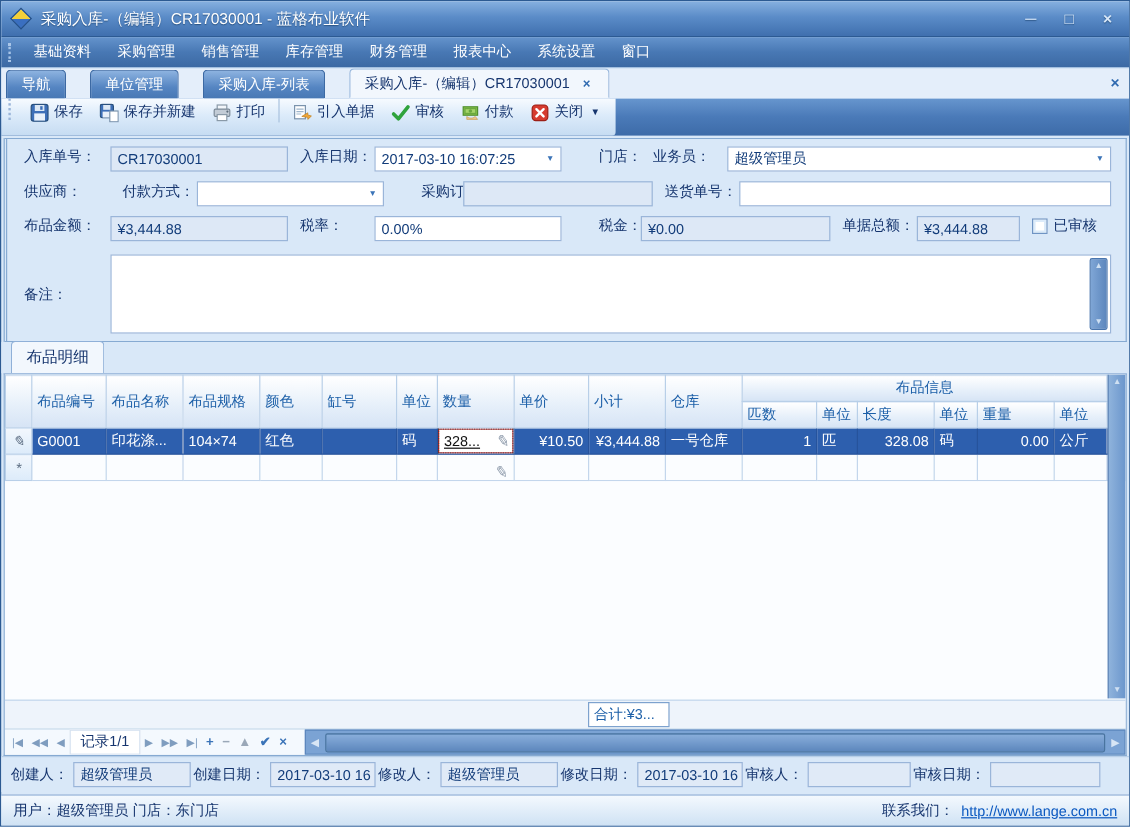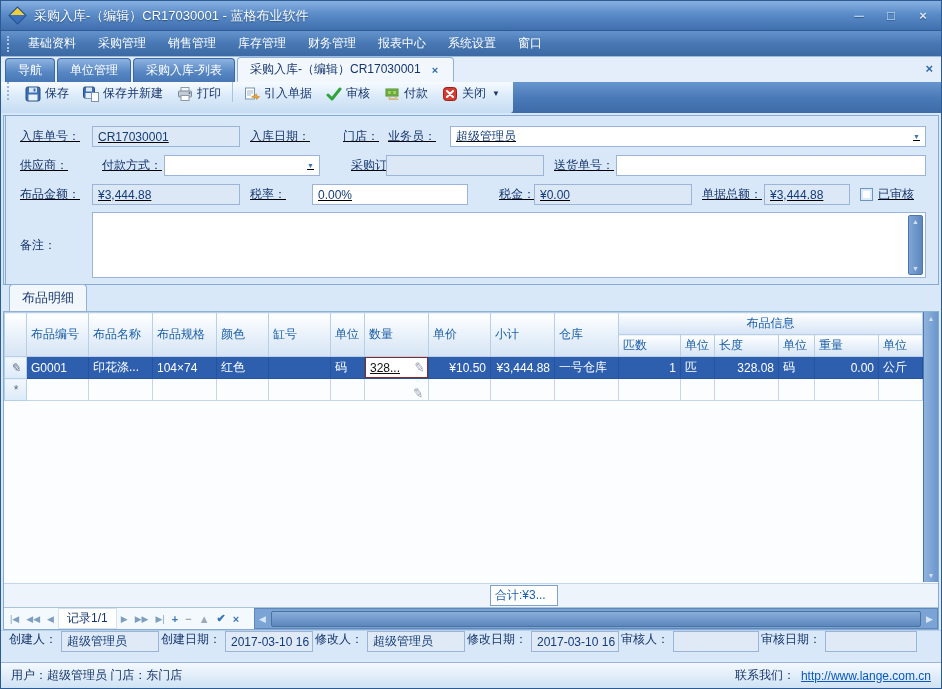--- a/index.html
+++ b/index.html
@@ -13,38 +13,38 @@
   .win-controls { display:flex; gap:12px; align-items:center; }
   .win-btn { color:#d9e8f8; font-size:13px; font-weight:bold; width:20px; text-align:center; cursor:default; text-shadow:0 1px 1px #27507f; }
 
   
   .menubar { height:26px; background:linear-gradient(#6493cc,#4878b4 50%,#3c69a3); display:flex; align-items:center; flex:0 0 auto; border-bottom:1px solid #9dbbdd; }
   .grip { width:5px; height:16px; border-left:2px dotted #a9c6e8; margin:0 5px 0 6px; }
   .menu-item { color:#fff; font-size:12px; padding:4px 11px; white-space:nowrap; }
 
   
   .tabstrip { height:25px; background:#e4eefa; display:flex; align-items:flex-end; padding:2px 4px 0 4px; flex:0 0 auto; position:relative; }
-  .tab { font-size:12px; padding:3px 12px 3px 12px; border-radius:4px 4px 0 0; margin-right:2px; white-space:nowrap; }
+  .tab { font-size:12px; padding:3px 12px 3px 12px; border-radius:4px 4px 0 0; margin-right:20px; white-space:nowrap; }
   .tab.inactive { background:linear-gradient(#8db3e0,#5585c2 60%,#4878b4); color:#fff; border:1px solid #3c69a3; border-bottom:none; }
   .tab.active { background:#f2f7fd; color:#16356e; border:1px solid #8fb0d8; border-bottom:1px solid #f2f7fd; display:flex; align-items:center; gap:8px; }
   .tab-close { font-size:11px; font-weight:bold; color:#2f6ab0; border:1px solid transparent; padding:0 2px; line-height:12px; }
   .strip-close { position:absolute; right:8px; top:5px; color:#2f6ab0; font-weight:bold; font-size:13px; line-height:13px; }
 
   
   .toolbar { height:31px; background:linear-gradient(#6796ce,#4a7ab8 50%,#3d6ba8); display:flex; align-items:stretch; flex:0 0 auto; }
   .toolbar-light { display:flex; align-items:flex-start; background:linear-gradient(#f7fbff,#dcebfa 45%,#c6dcf2); padding:0 6px 0 0; border-radius:0 0 3px 0; }
   .tb-grip { width:5px; height:18px; border-left:2px dotted #9ab5d9; margin:0 6px; }
   .tb-btn { display:flex; align-items:center; gap:4px; padding:3px 7px; font-size:12px; color:#16356e; border-radius:3px; white-space:nowrap; }
   .tb-sep { width:1px; height:20px; background:#a9c2de; margin:0 4px; }
   .tb-caret { font-size:8px; color:#16356e; margin-left:2px; }
   .icon16 { width:16px; height:16px; display:inline-block; }
 
   
   .form-panel { flex:0 0 auto; background:#d9e8f8; border:1px solid #86aad2; border-left:3px double #86aad2; margin:2px 2px 0 2px; padding:6px 12px 6px 4px; }
-  .frow { display:flex; align-items:center; height:29px;text-decoration:underline; }
+  .frow { display:flex; align-items:flex-start; height:29px; }
   .flabel { font-size:12px; color:#16356e; white-space:nowrap; padding-left:10px; }
   .l1 { width:82px; } .l2 { width:72px; } .l3 { width:66px;padding-left:31px; } .l4 { width:72px; }
   .field { height:21px; border:1px solid #9ab5d9; display:flex; align-items:center; padding:0 5px; font-size:12px; color:#123c7a; position:relative; }
   .field.readonly { background:#dde8f6; }
   .field.editable { background:#fff; }
   .fv1 { width:148px; } .fv2 { width:156px; } .fv3 { width:158px; } .fv4 { flex:1; }
   .fv4s { width:86px; }
   .fval { flex:1; white-space:nowrap; overflow:hidden; }
   .combo-arrow { font-size:7px; color:#3b74b8; padding-left:4px; flex:0 0 auto; }
   .chk-wrap { display:flex; align-items:center; gap:5px; margin-left:10px; }
@@ -83,21 +83,21 @@
   .pager { width:250px; background:#f4f9fe; display:flex; align-items:center; padding:0 3px; gap:1px; }
   .pg-btn { font-size:9px; padding:0 3px; color:#7f9dbf; }
   .pg-btn.blue { color:#3b74b8; font-size:11px; font-weight:bold; }
   .pg-btn.gray { color:#9aa8b8; font-size:11px; font-weight:bold; }
   .pg-record { font-size:12px; color:#16356e; background:#fff; padding:1px 8px; border:1px solid #d5e2f0; }
   .hscroll { flex:1; background:#7ba3d4; border:1px solid #5d87bd; display:flex; align-items:center; }
   .hs-arrow { color:#d8e6f5; font-size:9px; padding:0 4px; }
   .hs-thumb { flex:1; height:16px; background:linear-gradient(#89aedb,#5d87bd); border:1px solid #49749f; border-radius:2px; margin:0 1px; }
 
   
-  .audit-row { height:30px; flex:0 0 auto; background:#d9e8f8; display:flex; padding:0 6px; border-top:1px solid #b8cfe8; }
+  .audit-row { height:30px; flex:0 0 auto; background:#d9e8f8; display:flex; align-items:center; padding:0 6px; border-top:1px solid #b8cfe8; }
   .audit-label { font-size:12px; color:#16356e; white-space:nowrap; padding:0 4px 0 2px; }
   .audit-field { height:21px; background:#e0eaf7; border:1px solid #9ab5d9; font-size:12px; color:#123c7a; display:flex; align-items:center; padding:0 5px; white-space:nowrap; overflow:hidden; }
   .af1 { width:98px; } .af2 { width:88px; } .af3 { width:98px; } .af4 { width:88px; } .af5 { width:86px; } .af6 { width:92px; }
 
   
   .statusbar { height:26px; flex:0 0 auto; background:linear-gradient(#f4f9fe,#cfe2f4); border-top:1px solid #9ab5d9; display:flex; align-items:center; padding:0 10px; font-size:12px; color:#16356e; margin-top:2px; }
   .status-left { flex:1; white-space:nowrap; }
   .status-link { color:#0a58c0; text-decoration:underline; margin-left:6px; }
 </style>
 </head>
@@ -203,20 +203,24 @@
     </div>
   </div>
 
   <div class="form-panel">
     <div class="frow">
       <span class="flabel l1">入库单号：</span>
       <div class="field readonly fv1">
           <span class="fval">CR17030001</span>
         </div>
       <span class="flabel l2">入库日期：</span>
+      <div class="field editable fv2">
+          <span class="fval">2017-03-10 16:07:25</span>
+          <span class="combo-arrow">▼</span>
+        </div>
       <span class="flabel l3">门店：</span>
       <span class="flabel l4">业务员：</span>
       <div class="field editable fv4">
           <span class="fval">超级管理员</span>
           <span class="combo-arrow">▼</span>
         </div>
     </div>
     <div class="frow">
       <span class="flabel l1">供应商：</span>
       <span class="flabel l2">付款方式：</span>

